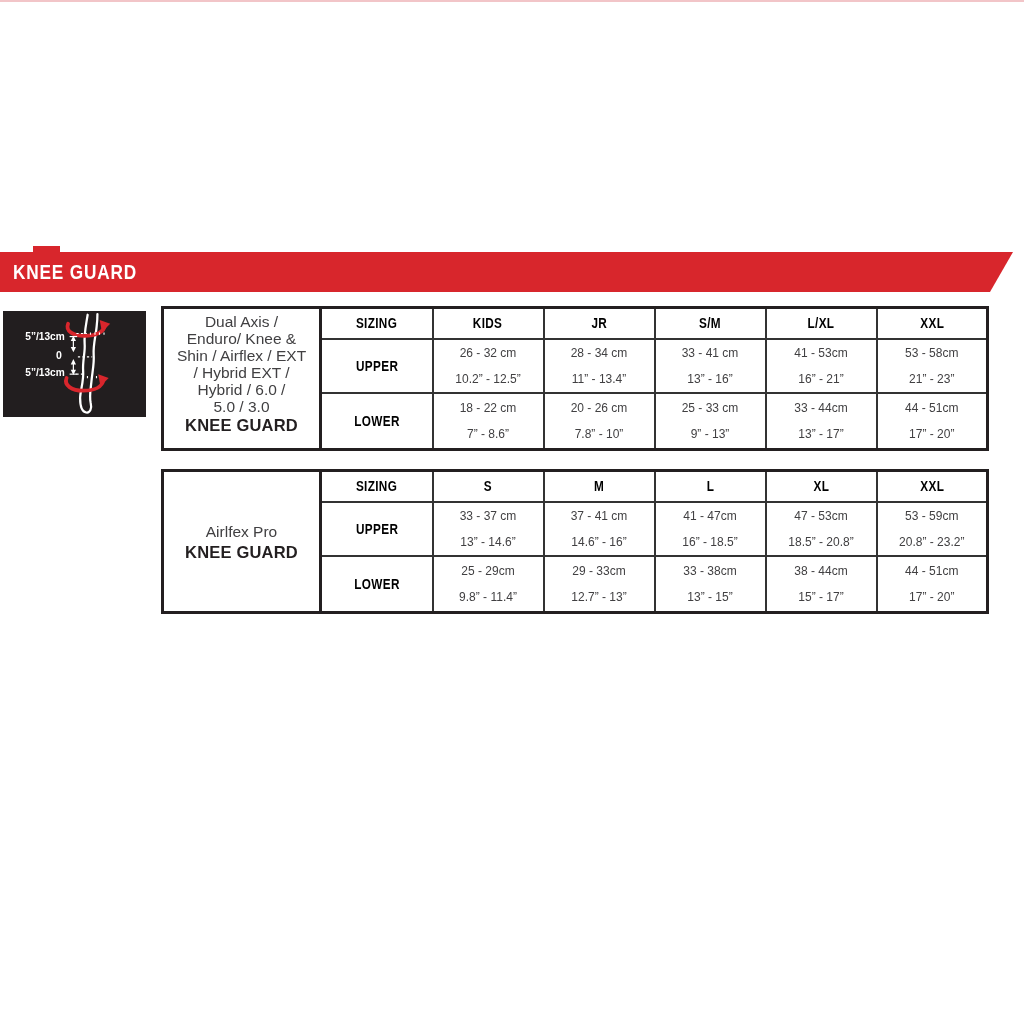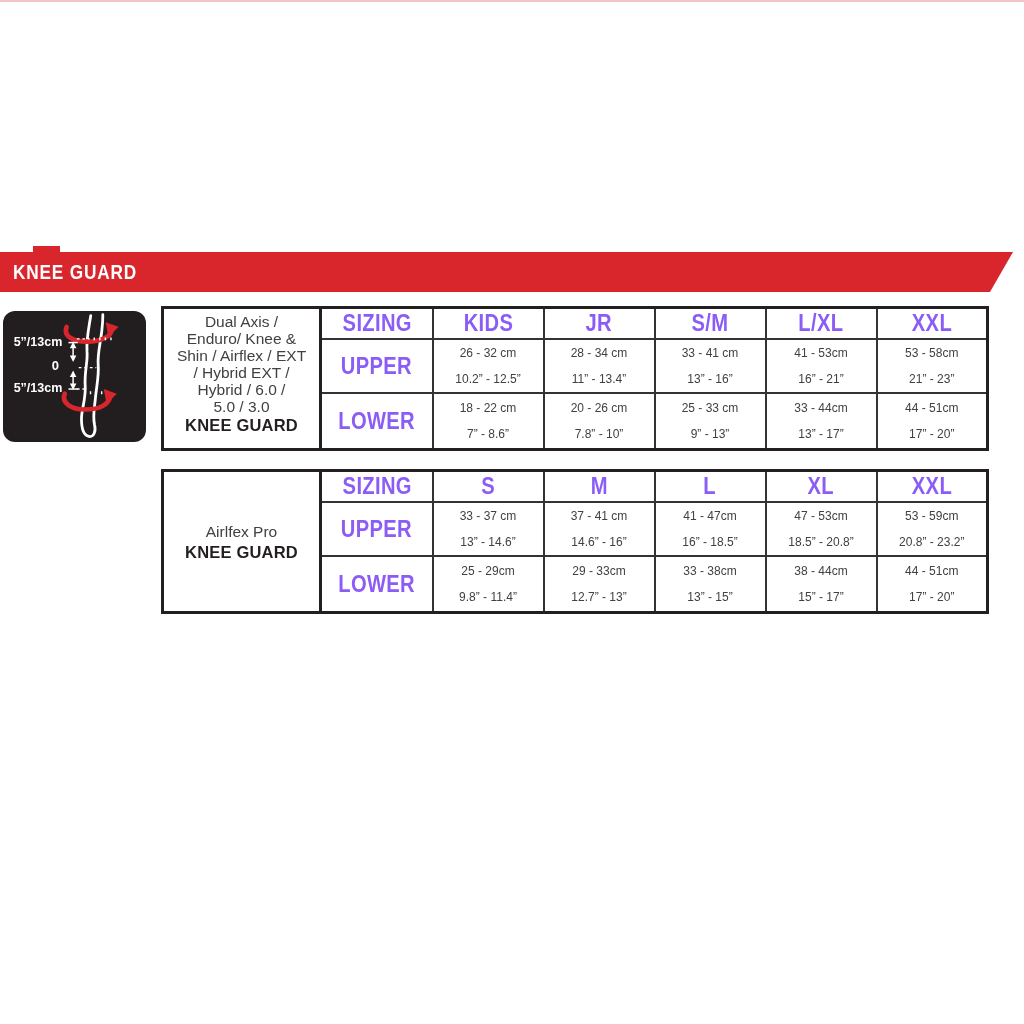--- a/index.html
+++ b/index.html
@@ -20,43 +20,43 @@
   }
   .banner-title{
     position:absolute;left:13px;top:50%;
     transform:translateY(-52%) scaleX(.82);transform-origin:left center;
     color:#ffffff;font-weight:bold;font-size:21px;letter-spacing:1px;white-space:nowrap;
   }
   .notch{position:absolute;left:33px;top:246px;width:27px;height:6px;background:#d8262c;}
 
   
   .diagram{
-    position:absolute;left:3px;top:311px;width:143px;height:131px;
-    background:#221e1f;border-radius:12px;
+    position:absolute;left:3px;top:311px;width:143px;height:106px;
+    background:#221e1f;border-radius:0;
   }
   .diagram svg{position:absolute;left:0;top:0;width:100%;height:100%;}
   .diagram text{font-family:"Liberation Sans","DejaVu Sans",sans-serif;font-weight:bold;fill:#ffffff;}
 
   
   table.size-table{
     position:absolute;left:161px;width:827px;background:#ffffff;
     border-collapse:collapse;table-layout:fixed;border:3px solid #231f20;
   }
   .t1{top:306px;}
   .t2{top:469px;}
   .size-table th,.size-table td{
     border:2px solid #333333;padding:0;text-align:center;vertical-align:middle;
   }
   col.c-label{width:158px;}
   col.c-sizing{width:112px;}
   col.c-size{width:111px;}
   tr.r-head{height:31px;}
   tr.r-upper{height:52px;padding-left:40px;}
   tr.r-lower{height:57px;}
-  .size-table th{color:#8b5cf6;font-size:24px;font-weight:bold;background:#ffffff;}
+  .size-table th{color:#000000;font-size:14px;font-weight:bold;background:#ffffff;}
   .cond{display:inline-block;transform:scaleX(.84);transform-origin:center;font-weight:bold;letter-spacing:.4px;white-space:nowrap;}
   .cm-line,.in-line{font-size:12px;line-height:26px;color:#414042;font-weight:normal;}
   td.label-cell{vertical-align:top;border-right:3px solid #231f20;}
   .t2 td.label-cell{vertical-align:middle;margin-top:13px;}
   .prod-lines{white-space:pre-line;font-size:15.5px;line-height:17px;color:#414042;padding-top:4px;}
   .t2 .prod-lines{padding-top:0;line-height:20px;}
   .prod-bold{font-size:16.5px;line-height:20px;font-weight:bold;color:#231f20;letter-spacing:.2px;}
 </style>
 </head>
 <body>

